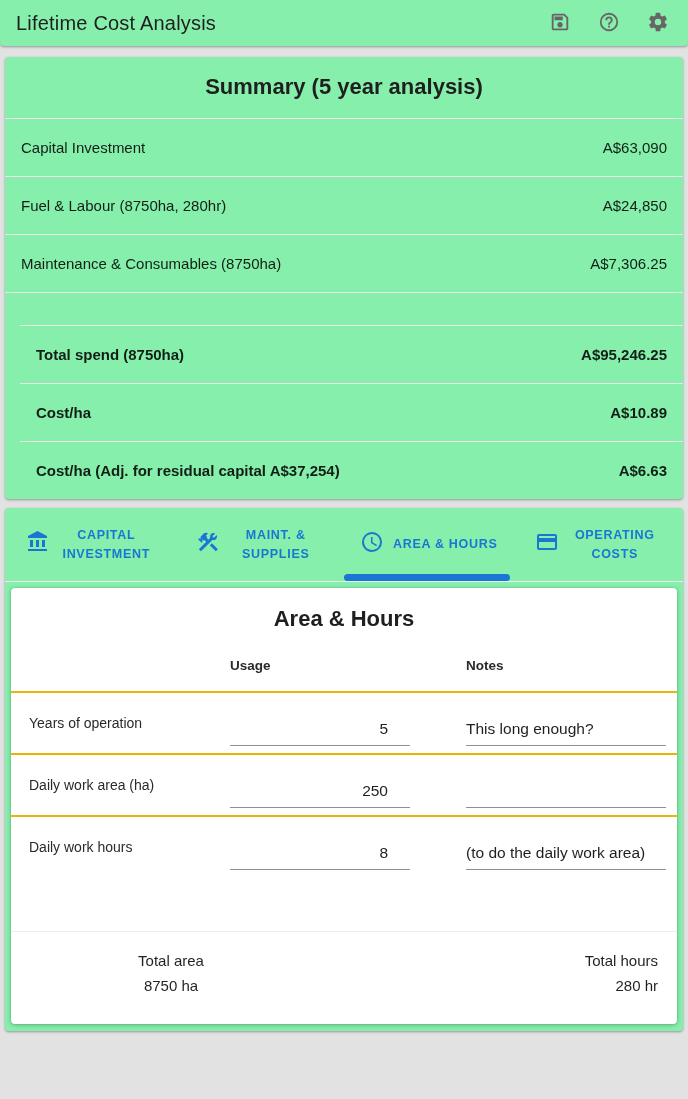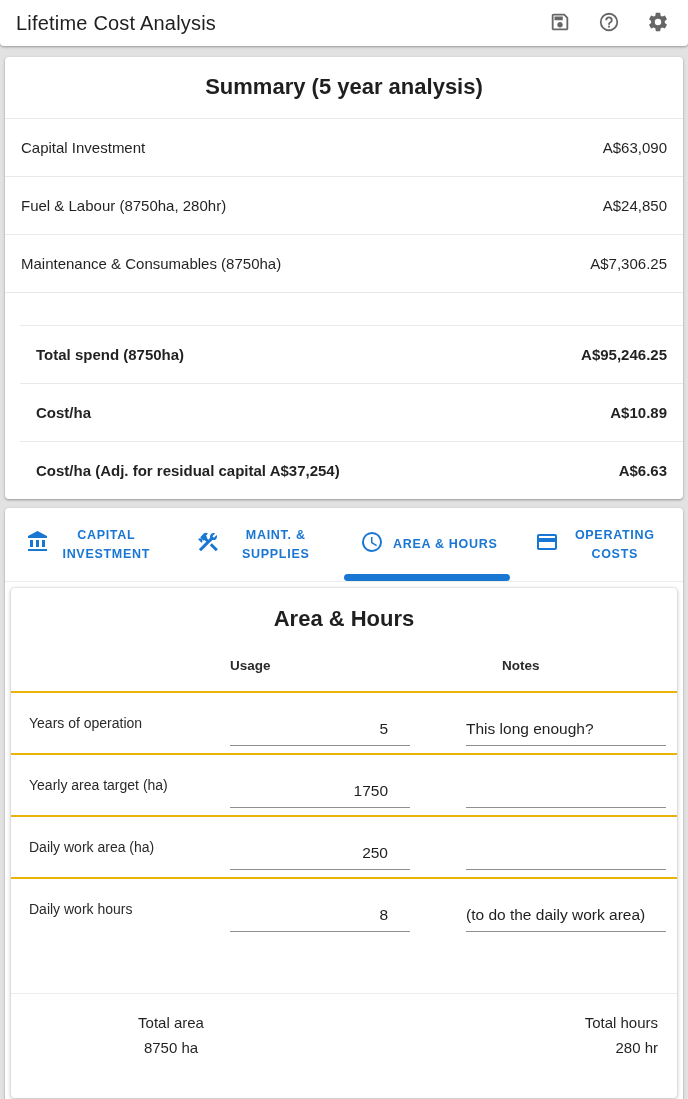--- a/index.html
+++ b/index.html
@@ -5,21 +5,21 @@
   * { margin:0; padding:0; box-sizing:border-box; }
   html,body { width:688px; }
   body {
     height:1099px;
     background:#e2e2e2;
     font-family:"Liberation Sans","DejaVu Sans",sans-serif;
     color:rgba(0,0,0,0.87);
     overflow:hidden;
   }
   .card {
-    background:#ffffff;
+    background:#86efac;
     border-radius:4px;
     box-shadow:0 1px 3px rgba(0,0,0,0.22), 0 1px 2px rgba(0,0,0,0.14);
     gap:25px;
   }
 
   
   .app-header {
     height:46px;
     border-radius:0 0 4px 4px;
     display:flex;
@@ -74,41 +74,41 @@
     box-shadow:0 1px 4px rgba(0,0,0,0.26), 0 0 2px rgba(0,0,0,0.12);
   }
   .inner-title { text-align:center; font-size:22px; padding-top:18px; color:#1f1f1f; }
   .cols-header {
     display:flex; margin-top:26px; padding:0 19px 18px 18px;
     font-size:13.5px; font-weight:bold; color:#2a2a2a;
   }
   .cols-header .col-label { flex:0 0 201px; }
   .cols-header .col-usage { flex:0 0 180px; }
   .cols-header .col-gap   { flex:0 0 56px; }
-  .cols-header .col-notes { flex:1;margin-left:36px; }
+  .cols-header .col-notes { flex:1; }
 
   .form-row {
     display:flex; align-items:center; height:62px;
     padding:0 19px 0 18px; border-top:2px solid #eab308;
   }
   .form-row .f-label { flex:0 0 201px; font-size:14px; color:#2a2a2a; }
   .usage-input, .notes-input {
     border:none; border-bottom:1px solid #8f8f8f; background:transparent;
     font-family:inherit; font-size:15.5px; color:#1f1f1f;
     align-self:flex-end; margin-bottom:7px; padding:0 0 7px 0;
     outline:none;
   }
   .usage-input { flex:0 0 180px; width:180px; text-align:right; padding-right:22px; margin-right:56px; }
   .notes-input { flex:1; }
 
   .row-spacer { height:54px; }
   .totals {
     display:flex; justify-content:space-between;
     border-top:1px solid #ececec;
-    padding:16px 19px 38px 0;
+    padding:16px 19px 26px 0;
   }
   .totals .t-block { font-size:15px; line-height:25px; }
   .totals .t-left { width:320px; text-align:center; }
   .totals .t-right { text-align:right; }
   .totals .t-value { font-weight:normal; }
 </style>
 </head>
 <body>
 
 <header class="card app-header">
@@ -213,25 +213,20 @@
       <span class="col-label"></span>
       <span class="col-usage">Usage</span>
       <span class="col-gap"></span>
       <span class="col-notes">Notes</span>
     </div>
 
     <div class="form-row">
       <span class="f-label">Years of operation</span>
       <input class="usage-input" type="text" value="5" style="">
       <input class="notes-input" type="text" value="This long enough?" style="">
-    </div>
-    <div class="form-row">
-      <span class="f-label">Yearly area target (ha)</span>
-      <input class="usage-input" type="text" value="1750" style="">
-      <input class="notes-input" type="text" value="" style="">
     </div>
     <div class="form-row">
       <span class="f-label">Daily work area (ha)</span>
       <input class="usage-input" type="text" value="250" style="">
       <input class="notes-input" type="text" value="" style="">
     </div>
     <div class="form-row">
       <span class="f-label">Daily work hours</span>
       <input class="usage-input" type="text" value="8" style="">
       <input class="notes-input" type="text" value="(to do the daily work area)" style="">

